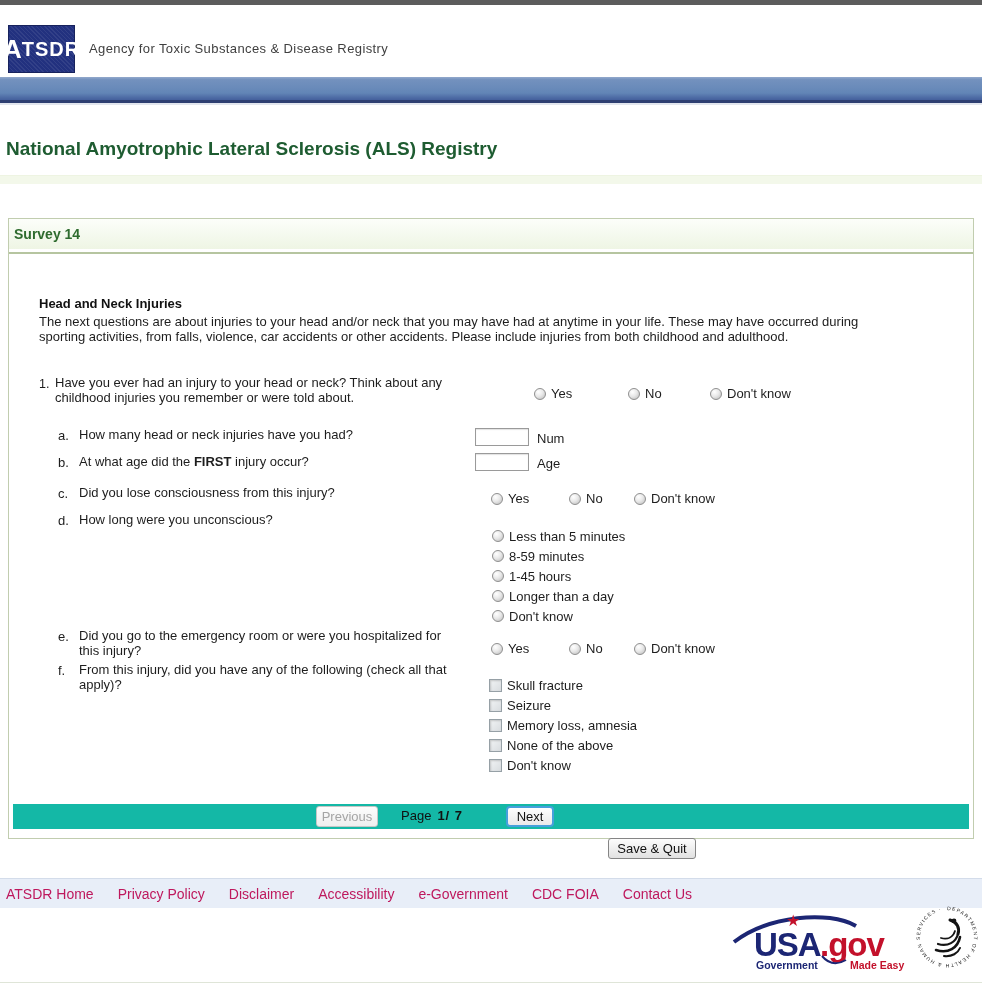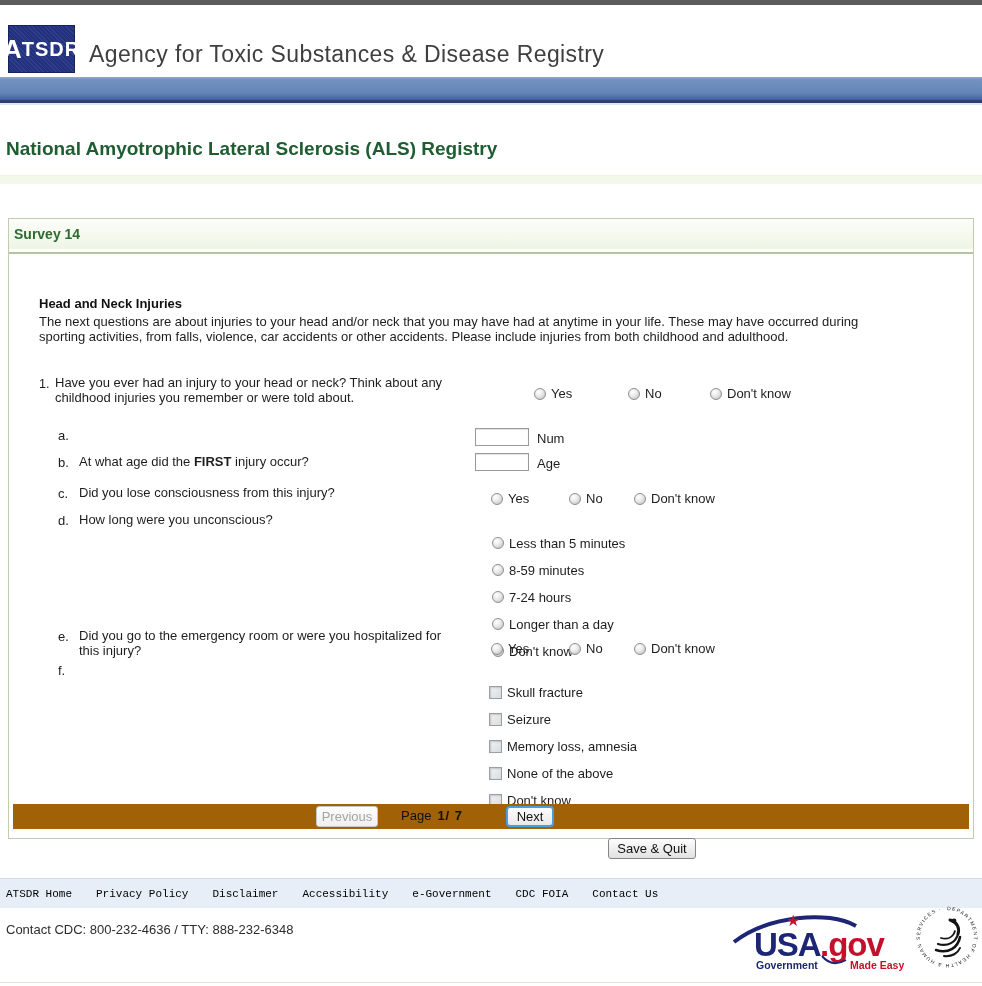--- a/index.html
+++ b/index.html
@@ -7,21 +7,21 @@
     font-family:"Liberation Sans","DejaVu Sans",sans-serif; color:#1d1d1d; }
 
   
   .top-accent { height:5px; background:#5c5c5c; }
   .masthead { height:72px; background:#fff; display:flex; align-items:flex-start; padding:20px 0 0 8px; }
   .atsdr-logo { width:67px; height:48px; background:#22317f;
     background-image:repeating-linear-gradient(45deg, rgba(255,255,255,0.07) 0 1px, transparent 1px 3px);
     border:1px solid #17225c; color:#fff; display:flex; align-items:center; justify-content:center; }
   .atsdr-logo .big { font-size:26px; font-weight:bold; letter-spacing:0px; }
   .atsdr-logo .rest { font-size:20px; font-weight:bold; letter-spacing:1px; }
-  .agency-name { font-size:23px; color:#3f3f3f; margin:16px 0 0 14px; letter-spacing:0.4px; }
+  .agency-name { font-size:13px; color:#3f3f3f; margin:16px 0 0 14px; letter-spacing:0.4px; }
 
   .blue-banner { height:26px;
     background:linear-gradient(to bottom,#93a9cc 0%,#7391be 12%,#6a8bba 45%,#6285b6 70%,#4f6da6 88%,#44609c 100%);
     border-bottom:3px solid #2e3f71; }
   .banner-shadow { height:2px; background:#e2e6ee; }
 
   .page-title { font-size:19px; font-weight:bold; color:#1e5c31; margin:33px 0 0 6px; }
   .green-strip { height:9px; background:#f3f8ea; margin-top:15px; border-top:1px solid #eef4e2; }
 
   
@@ -53,44 +53,44 @@
   .row-e { height:34px; }
 
   .opt { position:absolute; display:flex; align-items:center; gap:5px; white-space:nowrap; }
   .radio { width:12px; height:12px; border-radius:50%; flex:0 0 auto;
     border:1px solid #8f8f8f;
     background:radial-gradient(circle at 35% 30%, #ffffff 0%, #e9e9e9 45%, #b9b9b9 100%); }
   .checkbox { width:13px; height:13px; flex:0 0 auto;
     border:1px solid #96a0a6; background:linear-gradient(135deg,#f2f4f5,#d8dcdf);
     box-shadow:inset 1px 1px 2px rgba(0,0,0,0.18); }
   .stack { position:absolute; }
-  .stack .opt { position:static; height:20px;margin-top:7px; }
+  .stack .opt { position:static; height:20px; }
 
   .tinput { position:absolute; width:54px; height:18px; border:1px solid #9a9a9a;
     background:#fff; box-shadow:inset 0 1px 1px rgba(0,0,0,0.12); font-size:12px; padding:0 3px; }
   .input-label { position:absolute; font-size:13px; }
 
   
   .pager-wrap { padding:0 4px 9px 4px; }
-  .pager-bar { position:relative; height:25px; background:#a16207; }
+  .pager-bar { position:relative; height:25px; background:#14b8a6; }
   .btn { position:absolute; top:2px; height:21px; font-size:13px;
     font-family:"Liberation Sans","DejaVu Sans",sans-serif; cursor:pointer; }
   .btn-prev { left:303px; width:62px; color:#a5a5a5; background:linear-gradient(#fdfdfd,#efefef);
     border:1px solid #c6c6c6; border-radius:3px; }
   .page-ind { position:absolute; left:388px; top:4px; font-size:13px; color:#111; }
   .page-ind b { margin-left:6px; letter-spacing:1px; }
   .btn-next { left:493px; width:48px; color:#111; background:linear-gradient(#fefefe,#e9e9e9);
     border:2px solid #45a0dc; border-radius:4px; }
   .btn-save { left:595px; width:88px; color:#111; background:linear-gradient(#fdfdfd,#e1e1e1);
     border:1px solid #858585; border-radius:3px;margin-top:32px; }
 
   
   .footer-links { margin-top:39px; height:30px; background:#e8eef8; border-top:1px solid #d3dcea;
     display:flex; align-items:center; padding-left:6px; }
-  .flink { font-size:11px; color:#000000; margin-right:24px; cursor:pointer; text-decoration:none;font-family:Liberation Mono, monospace; }
+  .flink { font-size:14px; color:#be185d; margin-right:24px; cursor:pointer; text-decoration:none; }
 
   .footer-body { position:relative; padding:13px 0 0 6px; height:68px; }
   .addr { font-size:13px; color:#2c2c2c; line-height:18px; }
 
   .usagov { position:absolute; right:74px; top:2px; }
   .hhs-seal { position:absolute; right:2px; top:-4px; }
 
   .bottom-rule { height:1px; background:#dfe5d8; margin-top:6px; }
 </style>
 </head>
@@ -133,20 +133,21 @@
         <span>No</span>
       </div>
       <div class="opt" style="left:671px;top:10px">
         <span class="radio"></span>
         <span>Don't know</span>
       </div>
     </div>
 
     <div class="row subrow row-a">
       <span class="letter">a.</span>
+      <div class="qtext">How many head or neck injuries have you had?</div>
       <input class="tinput" style="left: 436px; top: 0px;" value="">
       <span class="input-label" style="left:498px;top:3px">Num</span>
     </div>
 
     <div class="row subrow row-b">
       <span class="letter">b.</span>
       <div class="qtext"><span>At what age did the </span><b>FIRST</b><span> injury occur?</span></div>
       <input class="tinput" style="left: 436px; top: -2px;" value="">
       <span class="input-label" style="left:498px;top:1px">Age</span>
     </div>
@@ -175,21 +176,21 @@
         <div class="opt">
           <span class="radio"></span>
           <span>Less than 5 minutes</span>
         </div>
         <div class="opt">
           <span class="radio"></span>
           <span>8-59 minutes</span>
         </div>
         <div class="opt">
           <span class="radio"></span>
-          <span>7-24 hours</span>
+          <span>1-45 hours</span>
         </div>
         <div class="opt">
           <span class="radio"></span>
           <span>Longer than a day</span>
         </div>
         <div class="opt">
           <span class="radio"></span>
           <span>Don't know</span>
         </div>
       </div>
@@ -207,20 +208,21 @@
         <span>No</span>
       </div>
       <div class="opt" style="left:595px;top:12px">
         <span class="radio"></span>
         <span>Don't know</span>
       </div>
     </div>
 
     <div class="row subrow">
       <span class="letter">f.</span>
+      <div class="qtext w375">From this injury, did you have any of the following (check all that apply)?</div>
       <div class="stack" style="left:450px;top:12px">
         <div class="opt">
           <span class="checkbox"></span>
           <span>Skull fracture</span>
         </div>
         <div class="opt">
           <span class="checkbox"></span>
           <span>Seizure</span>
         </div>
         <div class="opt">
@@ -255,21 +257,20 @@
   <a class="flink">ATSDR Home</a>
   <a class="flink">Privacy Policy</a>
   <a class="flink">Disclaimer</a>
   <a class="flink">Accessibility</a>
   <a class="flink">e-Government</a>
   <a class="flink">CDC FOIA</a>
   <a class="flink">Contact Us</a>
 </div>
 
 <div class="footer-body">
-  <div class="addr">Contact CDC: 800-232-4636 / TTY: 888-232-6348</div>
 
   <div class="usagov">
     <svg width="180" height="64" viewBox="0 0 180 64">
       <path d="M6 32 C 40 6, 100 0, 128 16" fill="none" stroke="#1c2674" stroke-width="4"></path>
       <text x="58" y="16" font-size="16" fill="#c3112b">★</text>
       <text x="26" y="46" font-size="33" font-weight="bold" fill="#1c2674" letter-spacing="-1">USA</text>
       <text x="92" y="46" font-size="33" font-weight="bold" fill="#c3112b" letter-spacing="-1">.gov</text>
       <path d="M94 46 q10 12 24 4" fill="none" stroke="#1c2674" stroke-width="2"></path>
       <text x="28" y="59" font-size="10.5" font-weight="bold" fill="#1c2674">Government</text>
       <text x="122" y="59" font-size="10.5" font-weight="bold" fill="#c3112b">Made Easy</text>

